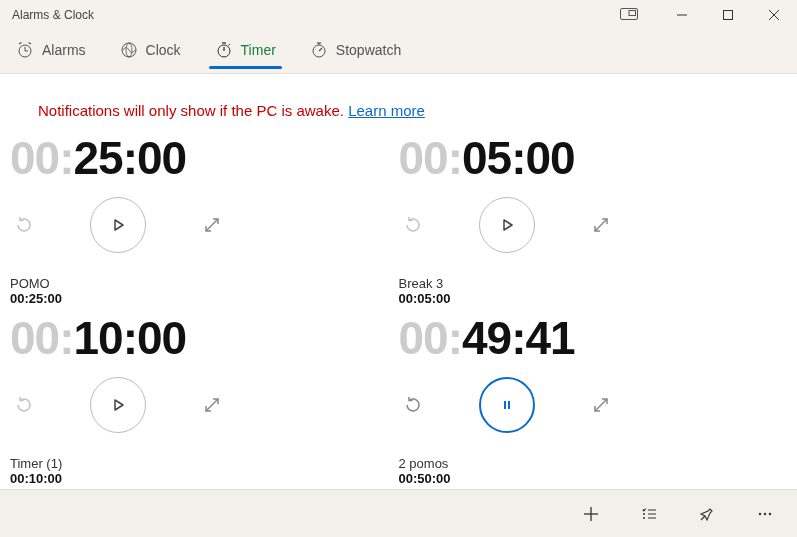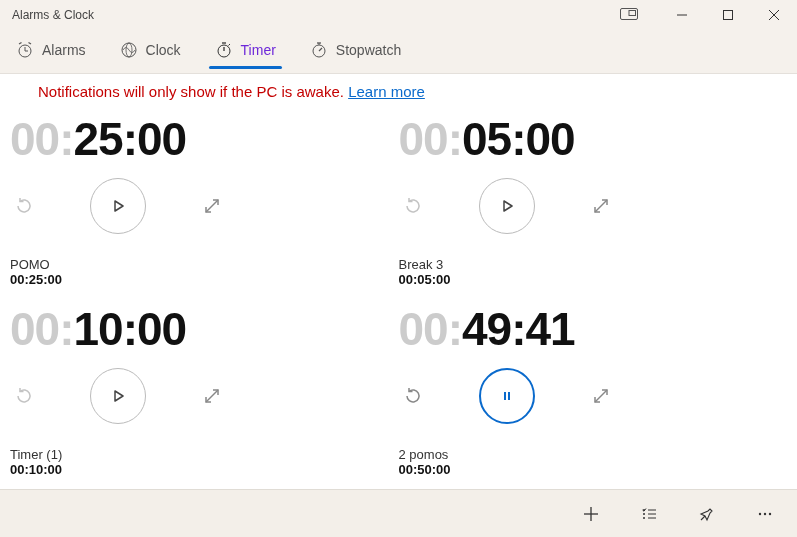--- a/index.html
+++ b/index.html
@@ -57,37 +57,37 @@
     display: flex;
     align-items: center;
     gap: 8px;
     padding: 6px 8px 10px 8px;
     color: #555;
     font-size: 14px;
     cursor: default;
     position: relative;
   }
   .tab.active {
-    color: #6d28d9;
+    color: #15803d;
   }
   .tab.active::after {
     content: "";
     position: absolute;
     left: 2px;
     right: 2px;
     bottom: 0;
     height: 3px;
     background: #0a6acc;
     border-radius: 2px;
   }
   .tab .ticon { width: 18px; height: 18px; display: flex; align-items: center; justify-content: center; color: #555; }
   .tab.active .ticon { color: #333; }
   
   .notice {
-    padding: 9px 38px 10px 38px;
+    padding: 28px 38px 10px 38px;
     color: #c40000;
     font-size: 15px;
   }
   .notice a { color: #0a6acc; text-decoration: underline; cursor: default; }
   
   .content {
     flex: 1;
     display: grid;
     grid-template-columns: 1fr 1fr;
     grid-template-rows: 1fr 1fr;

